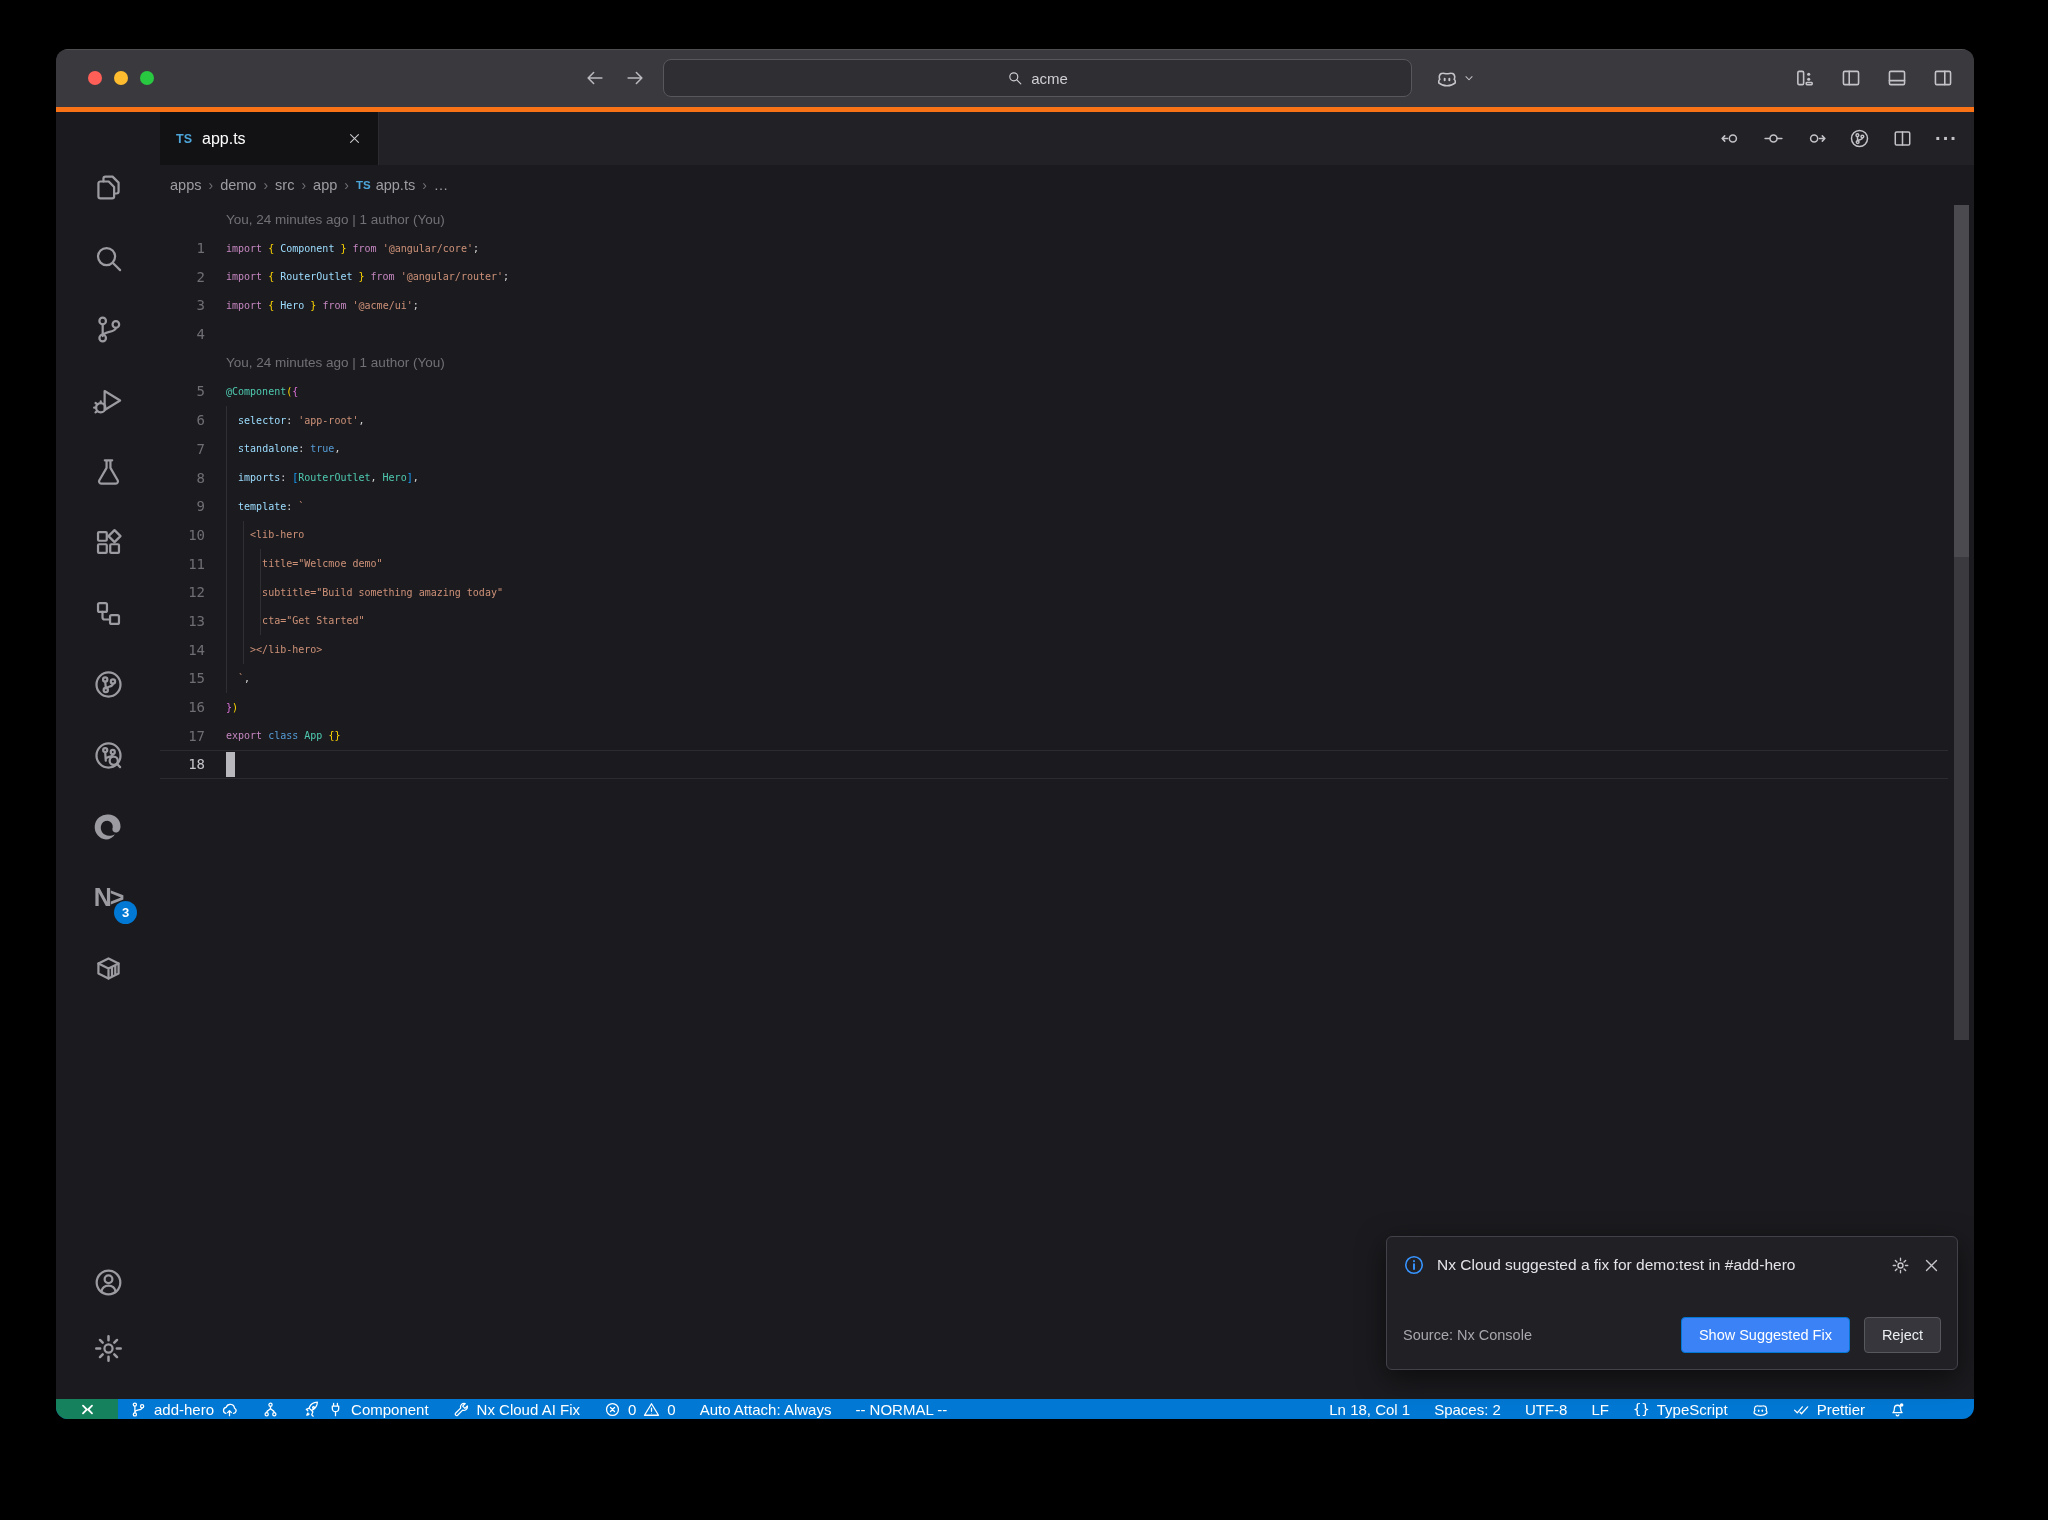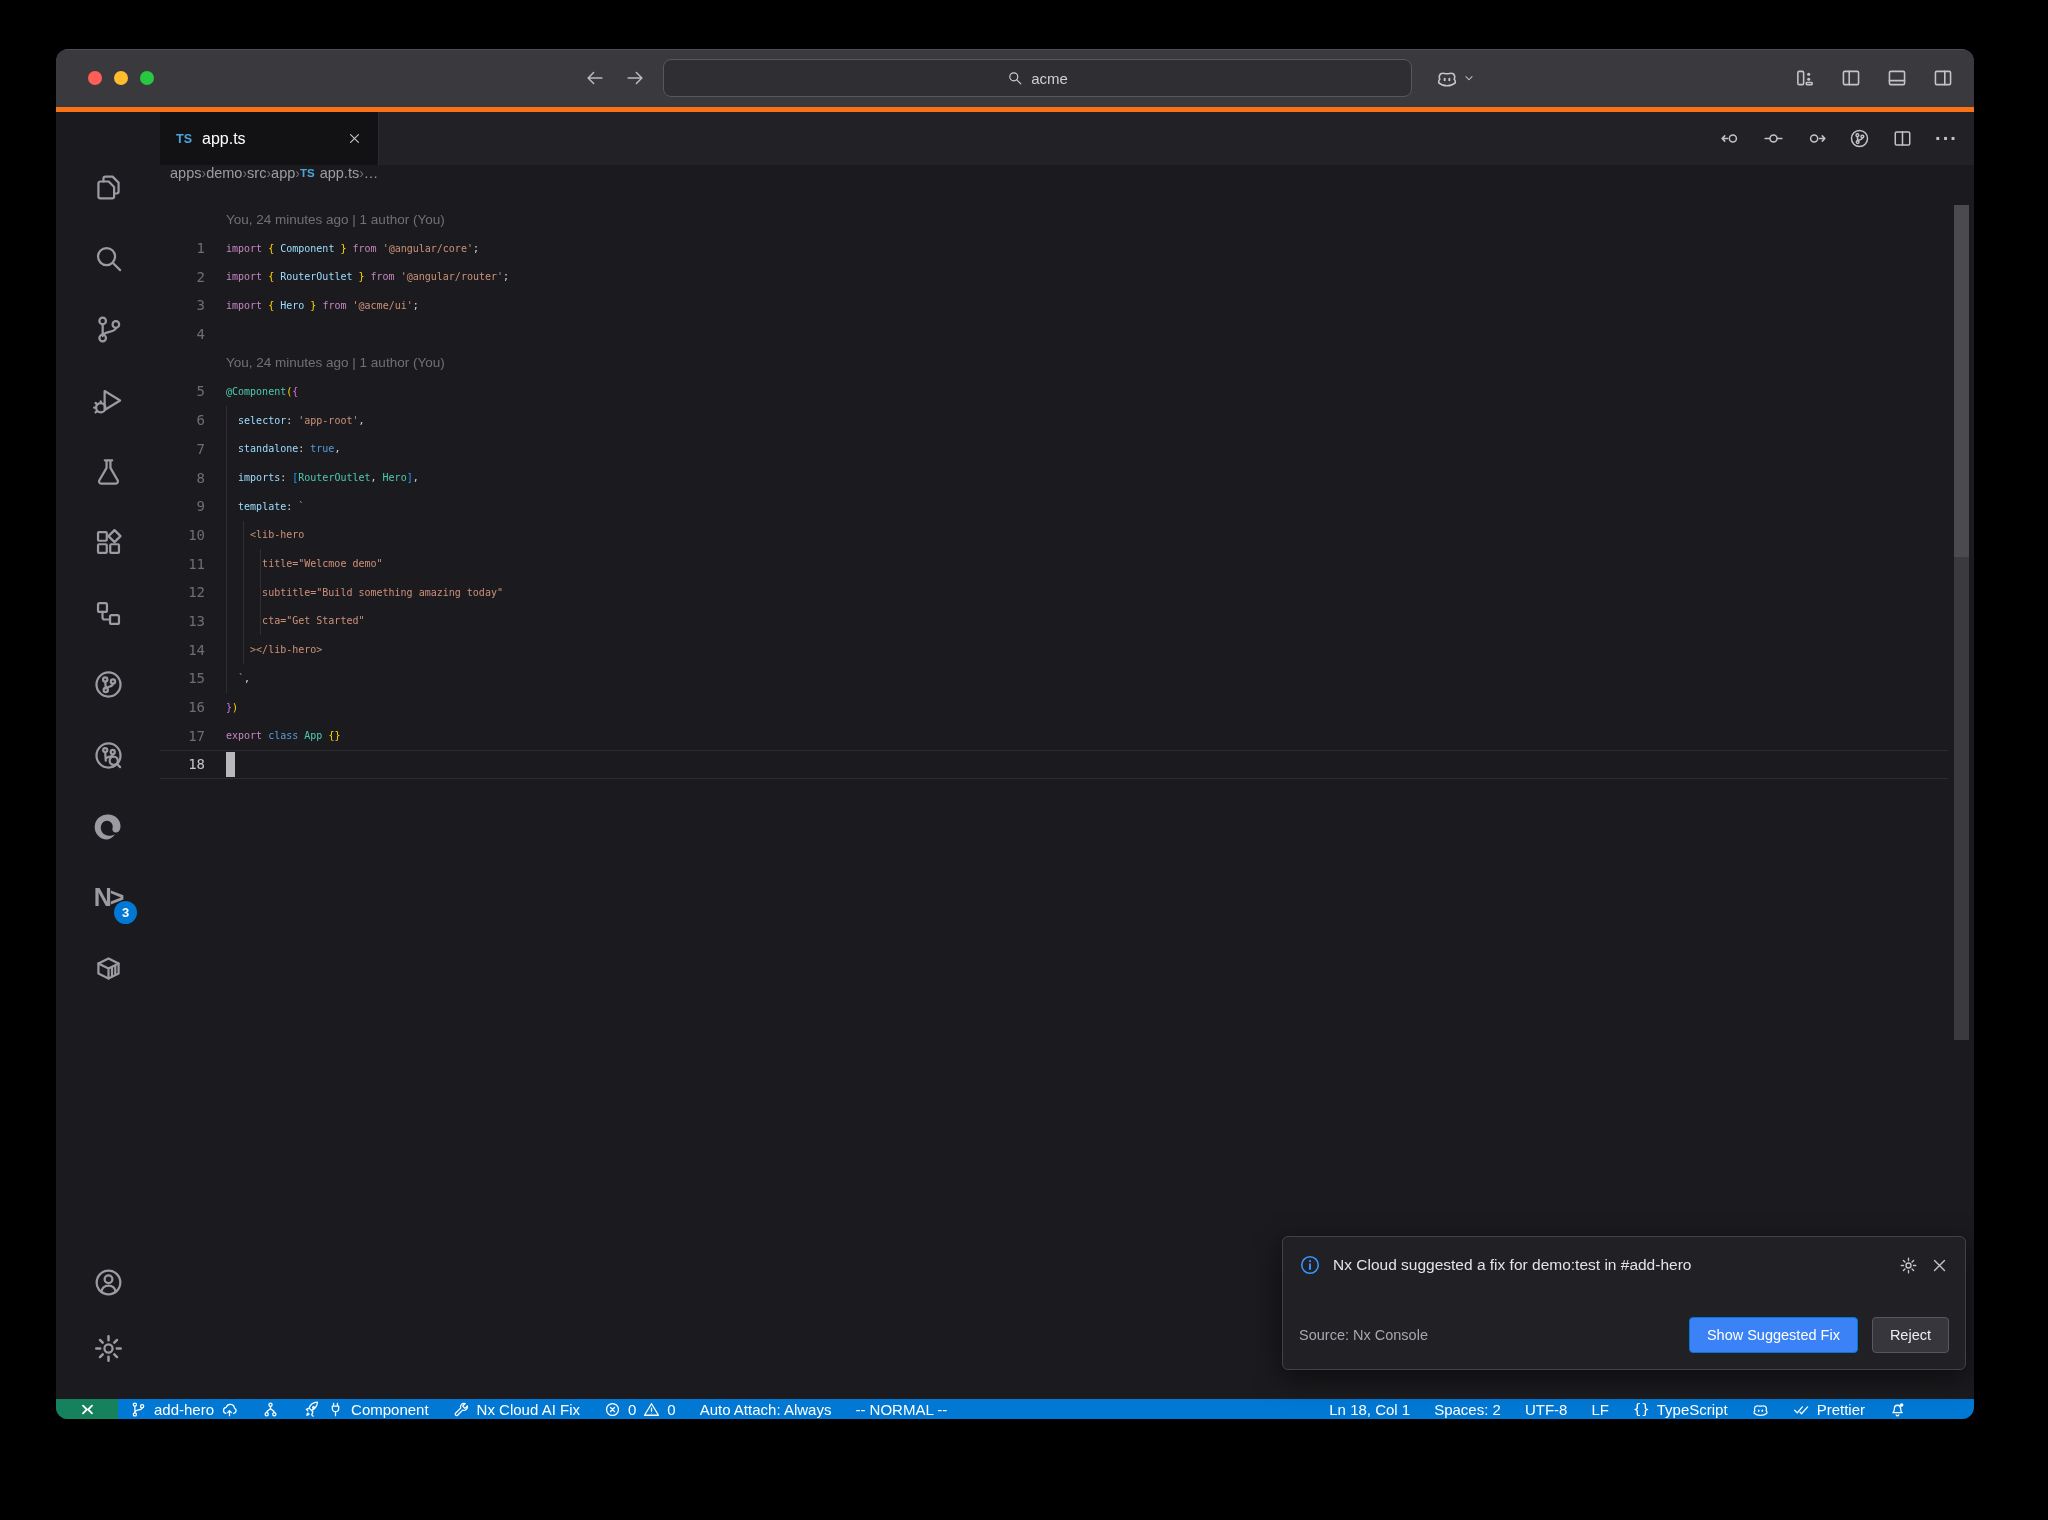--- a/index.html
+++ b/index.html
@@ -43,21 +43,21 @@
   .tabstrip{height:53px;flex:none;background:#222226;display:flex;align-items:stretch;}
   .tab{width:186px;flex:none;background:#121215;display:flex;align-items:center;gap:10px;
        padding:0 16px;color:#fff;font-size:16px;border-right:1px solid #2c2c30;cursor:pointer;}
   .tst{color:#4da6d9;font-weight:700;font-size:12.5px;font-family:"Liberation Sans",sans-serif;}
   .tab-close{margin-left:auto;color:#c9c9cd;display:flex;}
   .tab-close svg{width:15px;height:15px}
   .editor-actions{margin-left:auto;display:flex;align-items:center;gap:22px;padding-right:16px;color:#c2c2c7;}
   .editor-actions .ic svg{width:21px;height:21px}
   .elt{font-size:20px;letter-spacing:1px;font-weight:700;}
   
-  .breadcrumb{height:40px;flex:none;display:flex;align-items:flex-start;padding-left:10px;
+  .breadcrumb{height:40px;flex:none;display:flex;align-items:center;gap:7px;padding-left:10px;
               color:#9d9da3;font-size:14.5px;}
   .bc-item{display:flex;align-items:center;gap:5px;cursor:pointer;}
   .bc-sep{color:#6f6f75;font-size:14px;}
   .bc-ts{color:#4da6d9;font-weight:700;font-size:11.5px;}
   
   .editor{flex:1;position:relative;min-height:0;overflow:hidden;background:#1b1b1f;
           font-family:"DejaVu Sans Mono",monospace;}
   .rows{position:absolute;left:0;top:0;right:26px;}
   .row{height:28.7px;display:flex;align-items:center;position:relative;}
   .row.active{box-shadow:inset 0 1px 0 rgba(255,255,255,.08), inset 0 -1px 0 rgba(255,255,255,.08);}
@@ -79,21 +79,21 @@
   .sb-remote{width:62px;flex:none;background:#16825d;display:flex;align-items:center;
              justify-content:center;cursor:pointer;}
   .sb-remote svg{width:19px;height:19px}
   .sb-left,.sb-right{display:flex;align-items:stretch;}
   .sb-right{margin-left:auto;padding-right:56px;text-align:right;}
   .sb-item{display:flex;align-items:center;gap:7px;padding:0 12px;cursor:pointer;white-space:nowrap;}
   .sb-item .ic{display:flex}
   .sb-item .ic svg{width:17px;height:17px}
   .brt{font-family:"DejaVu Sans Mono",monospace;font-size:14px;font-weight:400;}
   
-  .toast{position:absolute;right:8px;bottom:49px;width:684px;height:134px;background:#202025;
+  .toast{position:absolute;right:16px;bottom:49px;width:572px;height:134px;background:#202025;
          border:1px solid #42424a;border-radius:6px;box-shadow:0 8px 28px rgba(0,0,0,.55);
          padding:17px 16px 16px 16px;box-sizing:border-box;display:flex;flex-direction:column;
          justify-content:space-between;z-index:6;}
   .toast-head{display:flex;align-items:center;gap:12px;color:#e4e4e7;font-size:15.5px;}
   .toast-head .info{color:#3794ff;display:flex}
   .toast-head .info svg{width:22px;height:22px}
   .toast-head .sp{flex:1}
   .toast-head .tic{color:#c6c6ca;display:flex;cursor:pointer;}
   .toast-head .tic svg{width:19px;height:19px}
   .toast-foot{display:flex;align-items:center;gap:19px;}

